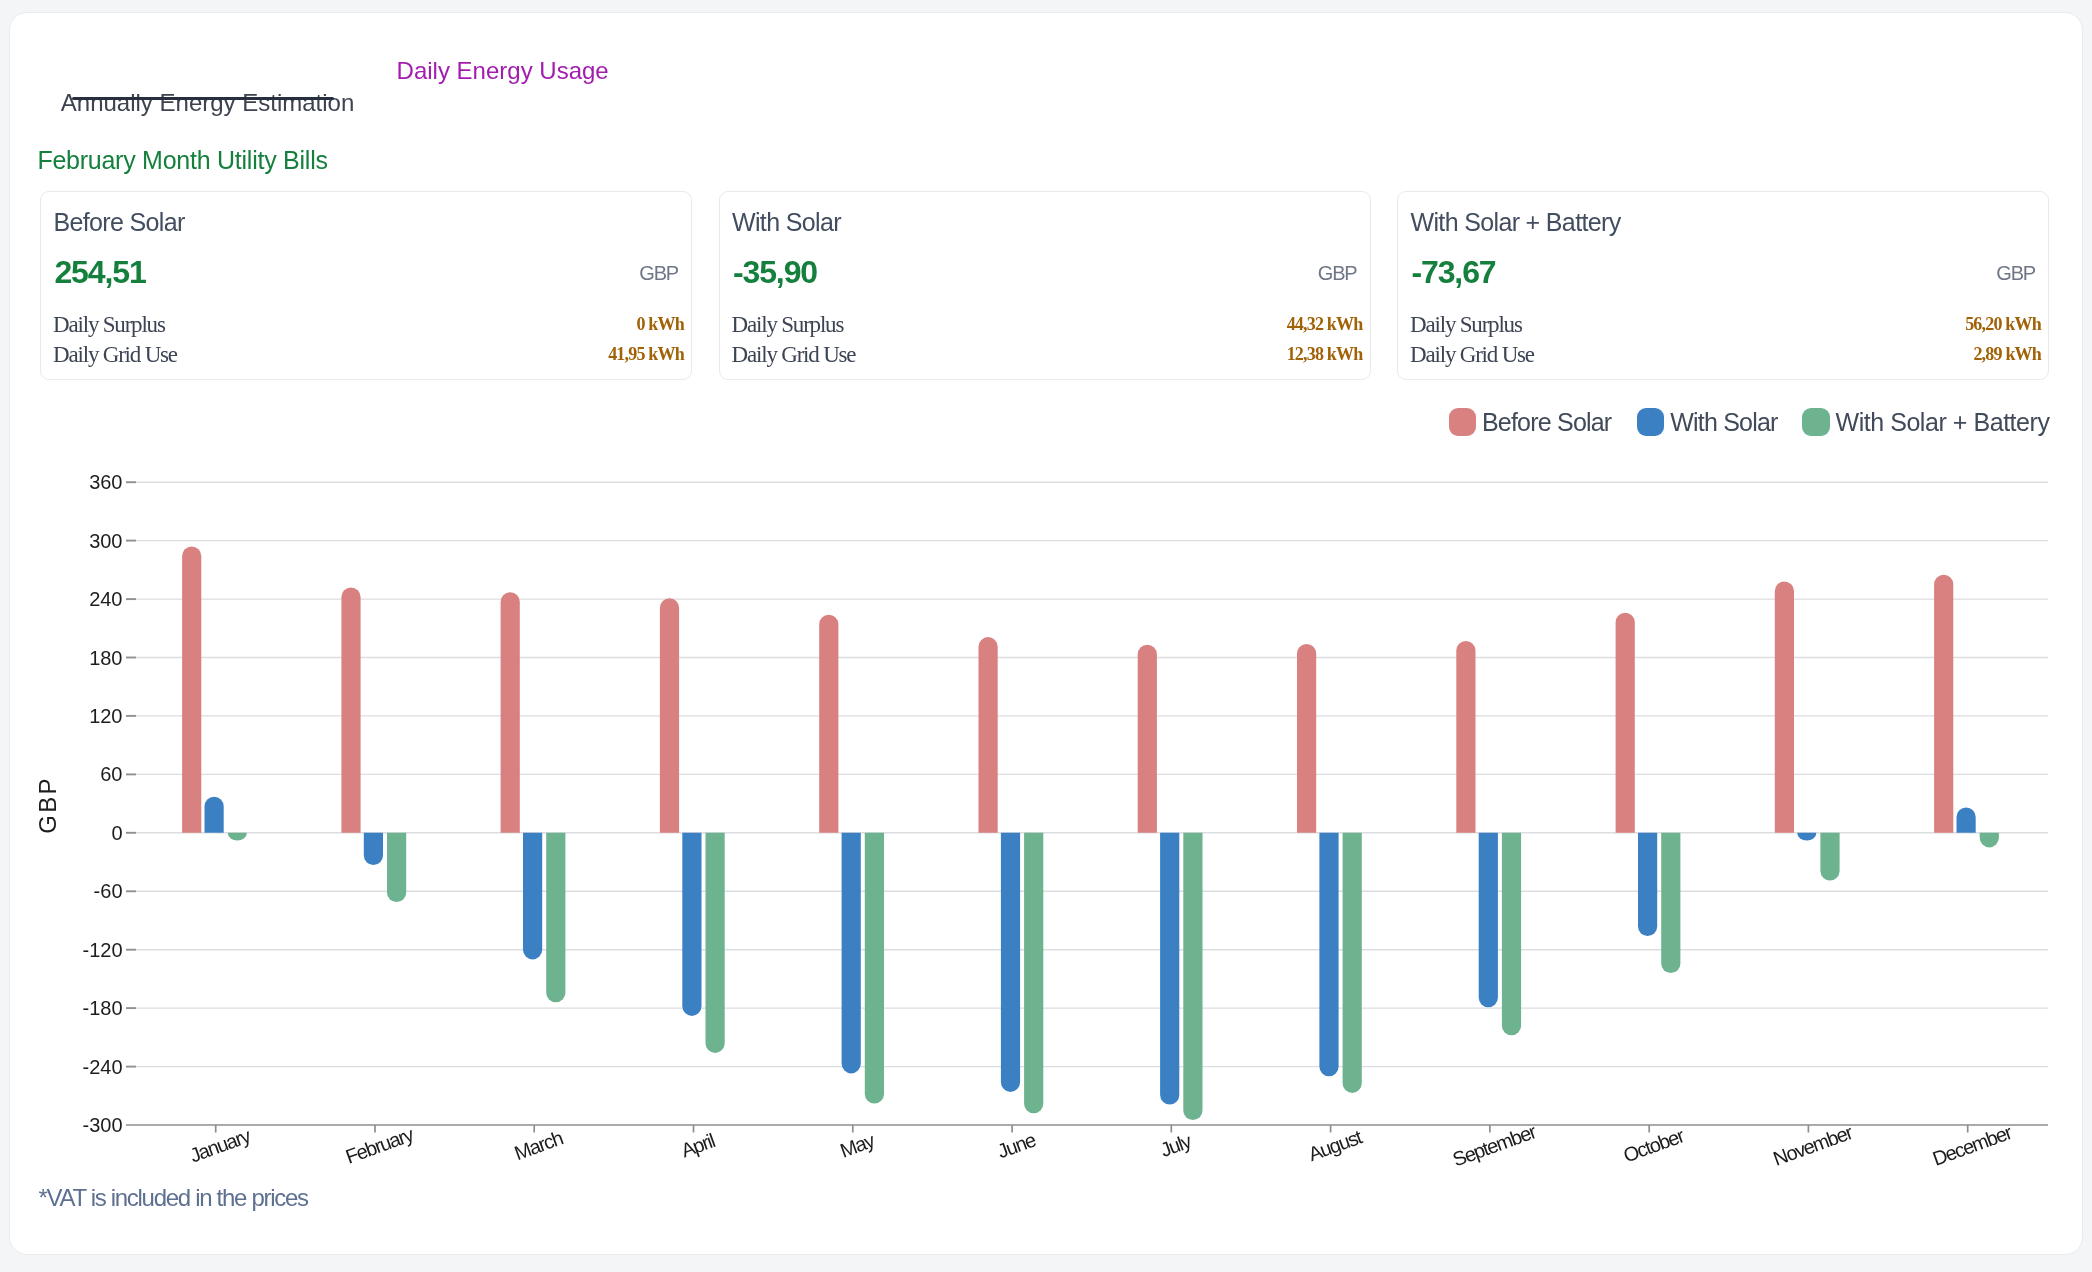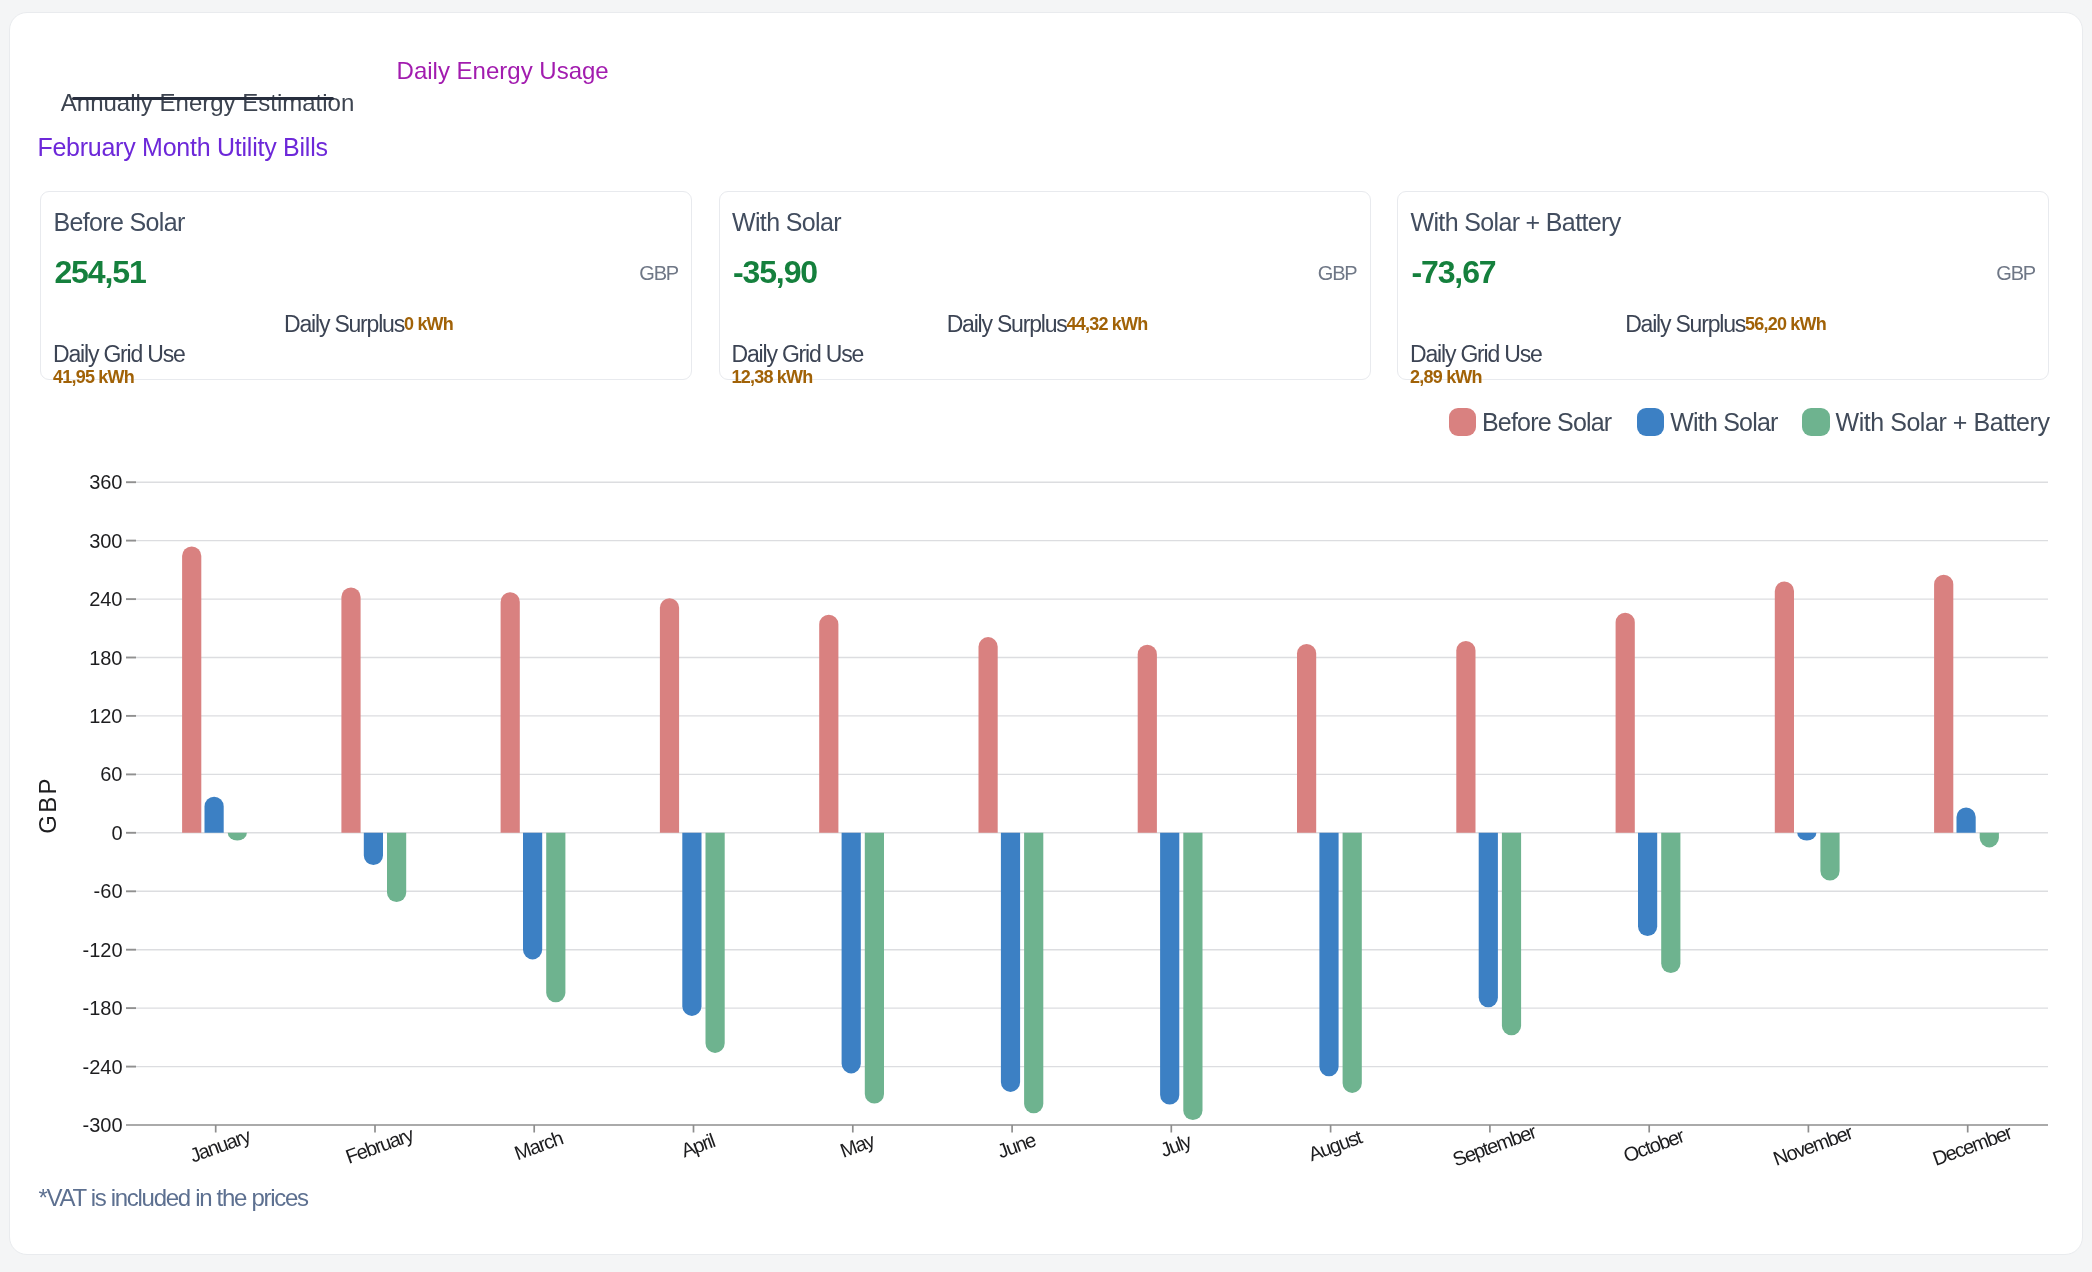--- a/index.html
+++ b/index.html
@@ -4,34 +4,34 @@
 <style>
   * { margin:0; padding:0; box-sizing:border-box; }
   html,body { width:2092px; height:1272px; background:#f4f5f6;
     font-family:"Liberation Sans", sans-serif; position:relative; overflow:hidden; }
   .panel { position:absolute; left:8.8px; top:12.2px; width:2074.5px; height:1243.2px;
     background:#ffffff; border:1.5px solid #e9ebee; border-radius:18px; }
   .tab1 { position:absolute; left:60.8px; top:58.6px; font-size:24px; line-height:24px; color:#3d4450;margin-top:32px; }
   .tab2 { position:absolute; left:396.6px; top:58.6px; font-size:24px; line-height:24px; color:#a21caf; }
   .underline { position:absolute; left:71.5px; top:96.6px; width:262.5px; height:3px;
     background:#272e3e; border-radius:2px; }
-  .heading { position:absolute; left:37.4px; top:135px; font-size:25px; line-height:25px;
-    letter-spacing:-0.25px; color:#6d28d9; }
+  .heading { position:absolute; left:37.4px; top:148px; font-size:25px; line-height:25px;
+    letter-spacing:-0.25px; color:#15803d; }
   .card { position:absolute; top:191px; width:652px; height:188.5px; background:#fff;
     border:1.5px solid #e8eaee; border-radius:9px; }
   .card-title { position:absolute; left:12.5px; top:18.2px; font-size:25px; line-height:25px;
     letter-spacing:-0.65px; color:#424d5f; }
   .card-value { position:absolute; left:13.4px; top:64px; font-size:32px; line-height:32px;
     letter-spacing:-1.1px; font-weight:700; color:#15803d; }
   .card-gbp { position:absolute; right:13px; top:70.6px; font-size:20px; line-height:20px;
     letter-spacing:-1.2px; color:#6f7786; }
   .card-row { position:absolute; left:12.1px; right:7px; display:flex;
-    justify-content:center; font-size:23px; line-height:23px; letter-spacing:-1.2px; }
+    justify-content:space-between; font-size:23px; line-height:23px; letter-spacing:-1.2px;font-family:Liberation Serif, serif; }
   .r1 { top:120.5px; }
-  .r2 { top:151px;flex-direction:column; }
+  .r2 { top:151px; }
   .lab { color:#3c4454; }
   .val { font-weight:700; color:#a16207; font-size:18px; line-height:23px; letter-spacing:-0.8px; }
   .leg-item { position:absolute; top:408.4px; height:28px; display:flex; align-items:center; }
   .sw { width:27.5px; height:28px; border-radius:9px; margin-right:6px; flex:0 0 auto; }
   .leg-item span { font-size:25px; line-height:28px; letter-spacing:-0.8px; color:#404a59;
     white-space:nowrap; }
   .vat { position:absolute; left:38.5px; top:1186px; font-size:24px; line-height:24px;
     letter-spacing:-1.3px; color:#5d7090; }
 </style>
 </head>

